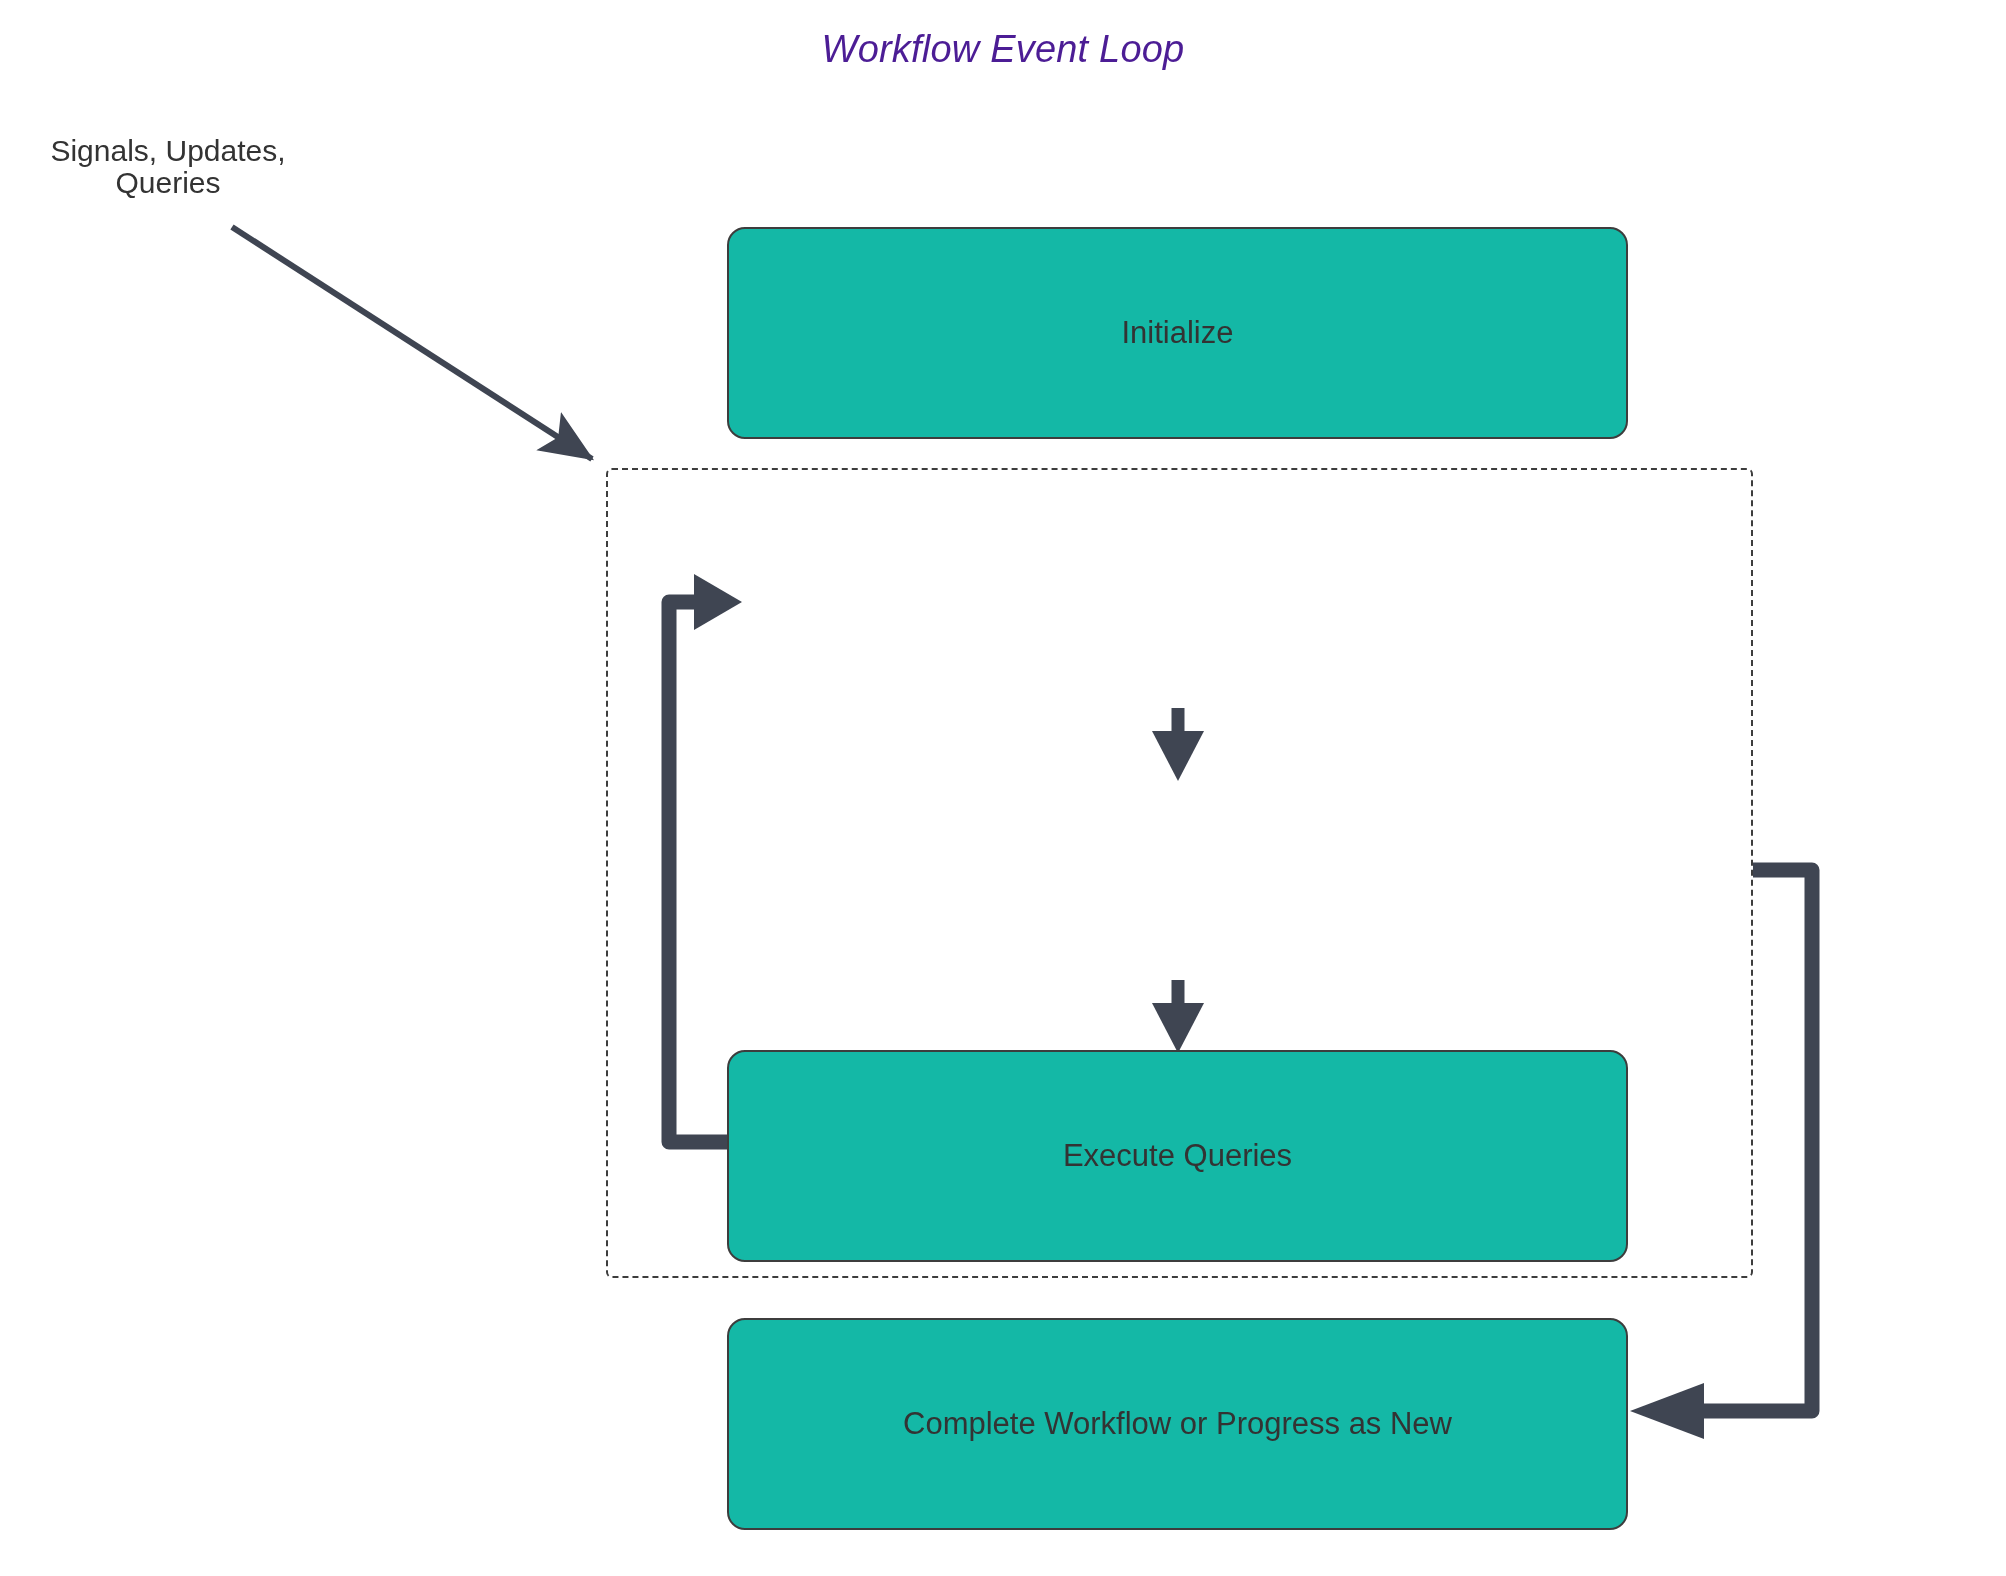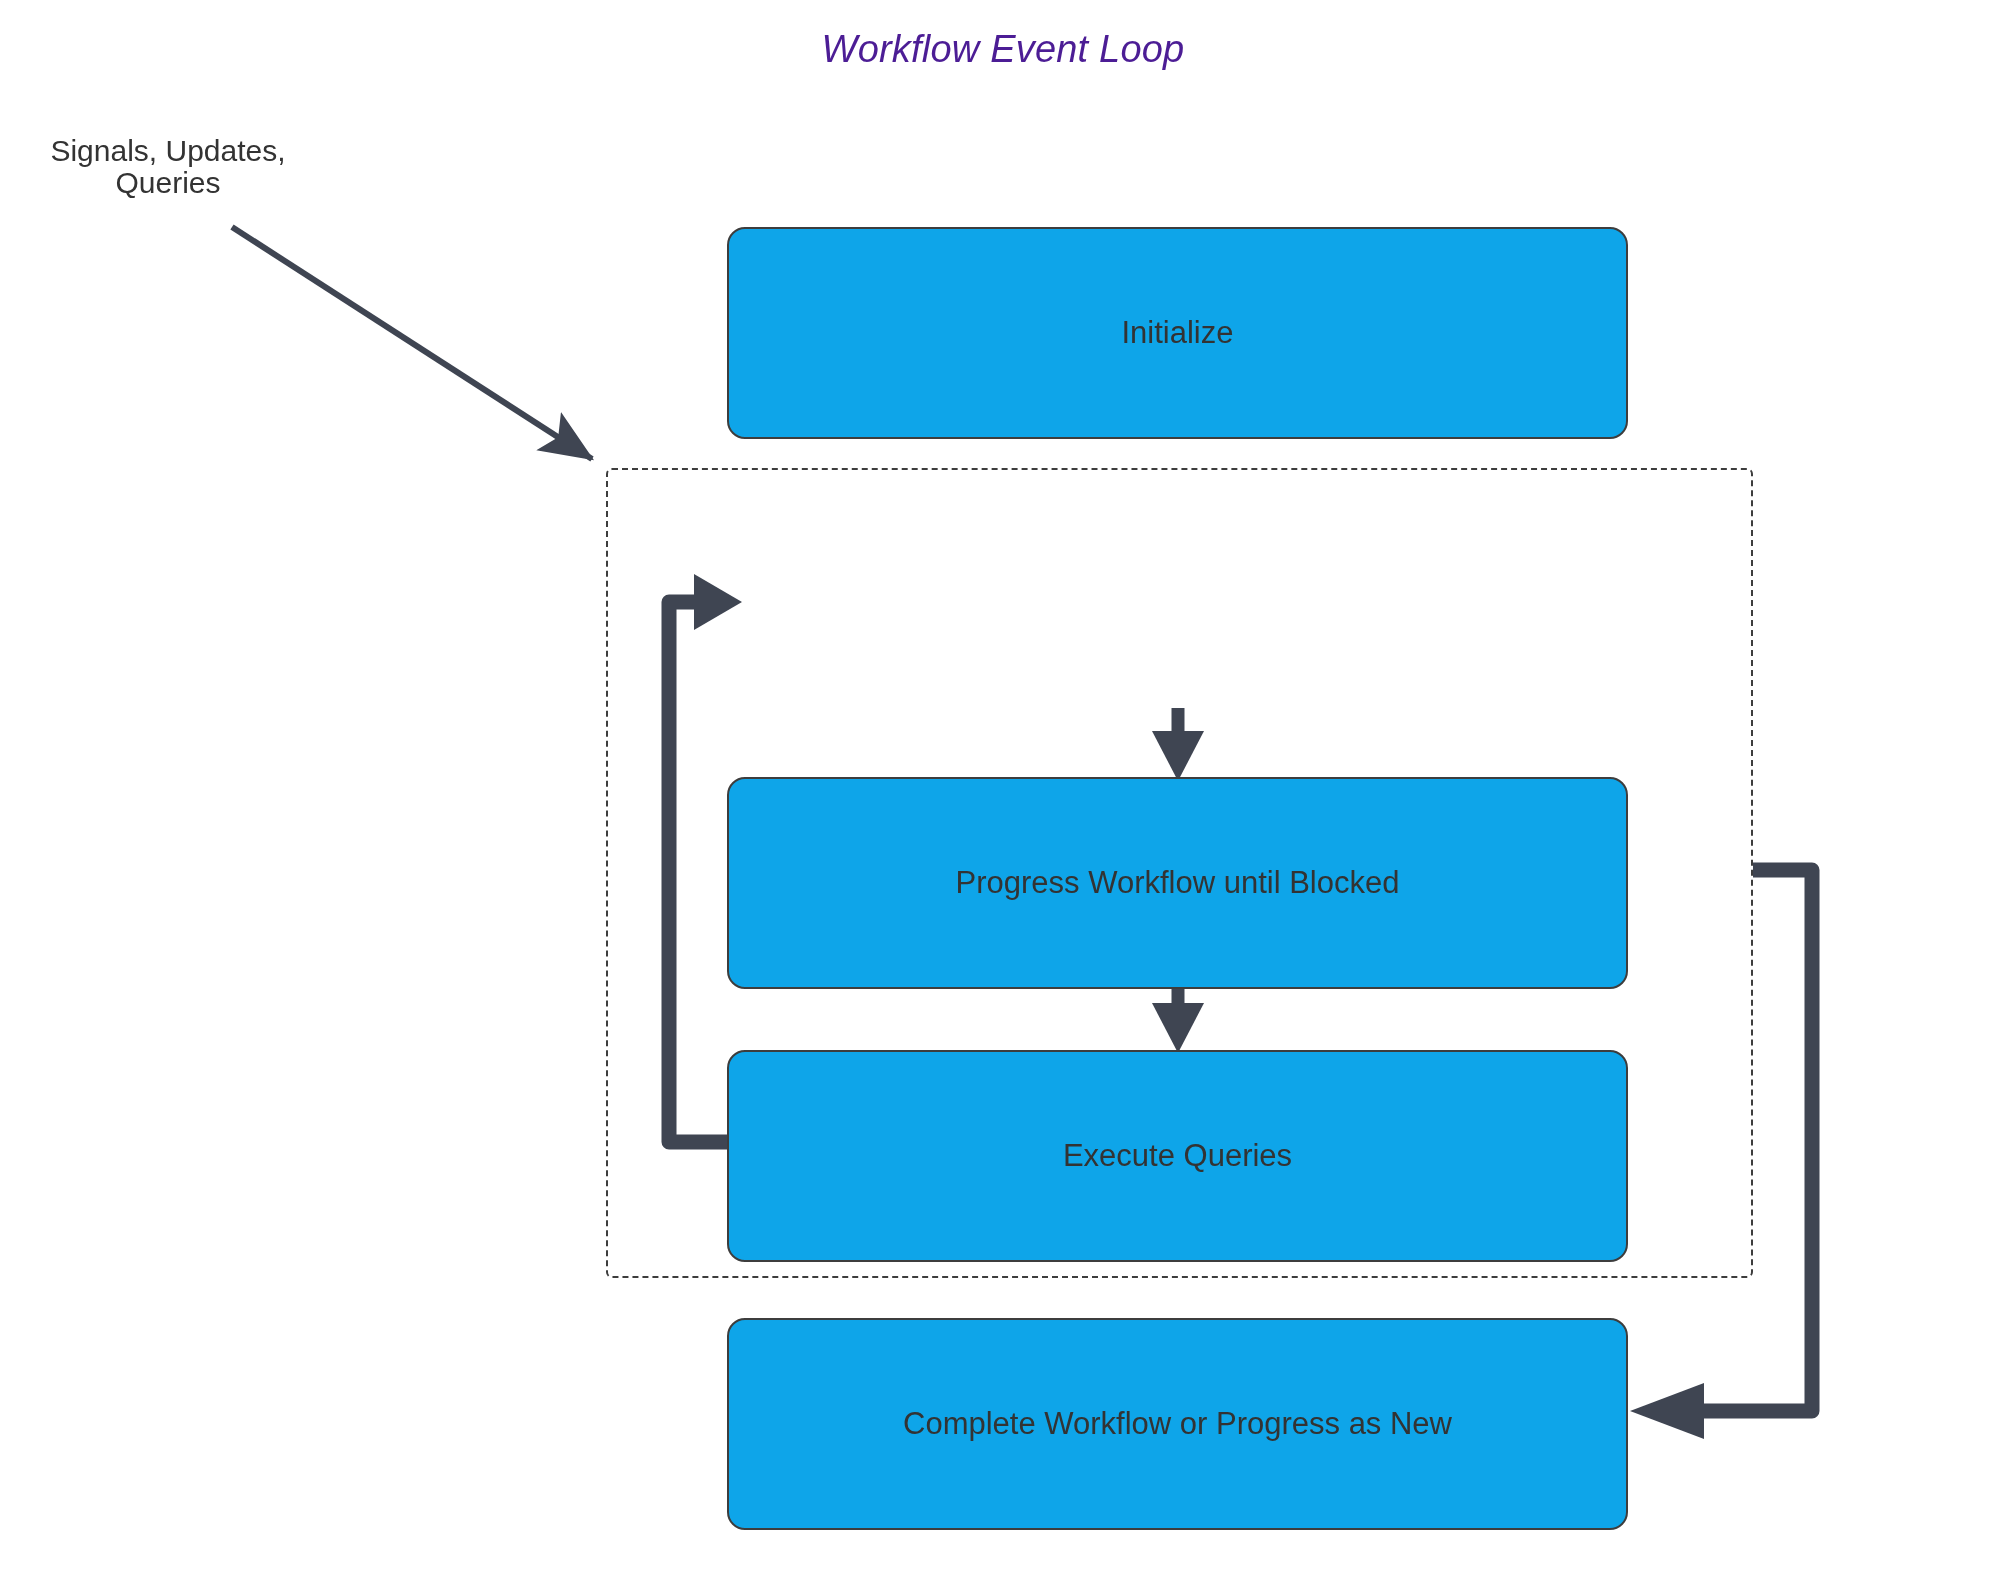--- a/index.html
+++ b/index.html
@@ -39,21 +39,21 @@
     text-align: center;
     font-size: 30px;
     line-height: 32px;
     color: #333333;
     white-space: pre-line;
   }
   
   .node {
     position: absolute;
     box-sizing: border-box;
-    background: #0ea5e9;
+    background: #14b8a6;
     border: 2px solid #3d3d3d;
     border-radius: 18px;
     display: flex;
     align-items: center;
     justify-content: center;
   }
   .node-label {
     font-size: 31px;
     color: #333333;
     text-align: center;
@@ -131,23 +131,20 @@
       <path d="M1753,870 L1812,870 L1812,1411 L1698,1411" fill="none" stroke="#3f4552" stroke-width="15" stroke-linecap="butt" stroke-linejoin="round"></path>
       <path d="M1704,1383 L1704,1439 L1630,1411 Z" fill="#3f4552"></path>
     </g>
   </svg>
 
   <div id="node-initialize" class="node">
     <span class="node-label">Initialize</span>
   </div>
 
 
-  <div id="node-progress-wf" class="node">
-    <span class="node-label">Progress Workflow until Blocked</span>
-  </div>
 
   <div id="node-execute-q" class="node">
     <span class="node-label">Execute Queries</span>
   </div>
 
   <div id="node-complete" class="node">
     <span class="node-label">Complete Workflow or Progress as New</span>
   </div>
 
 </div>

